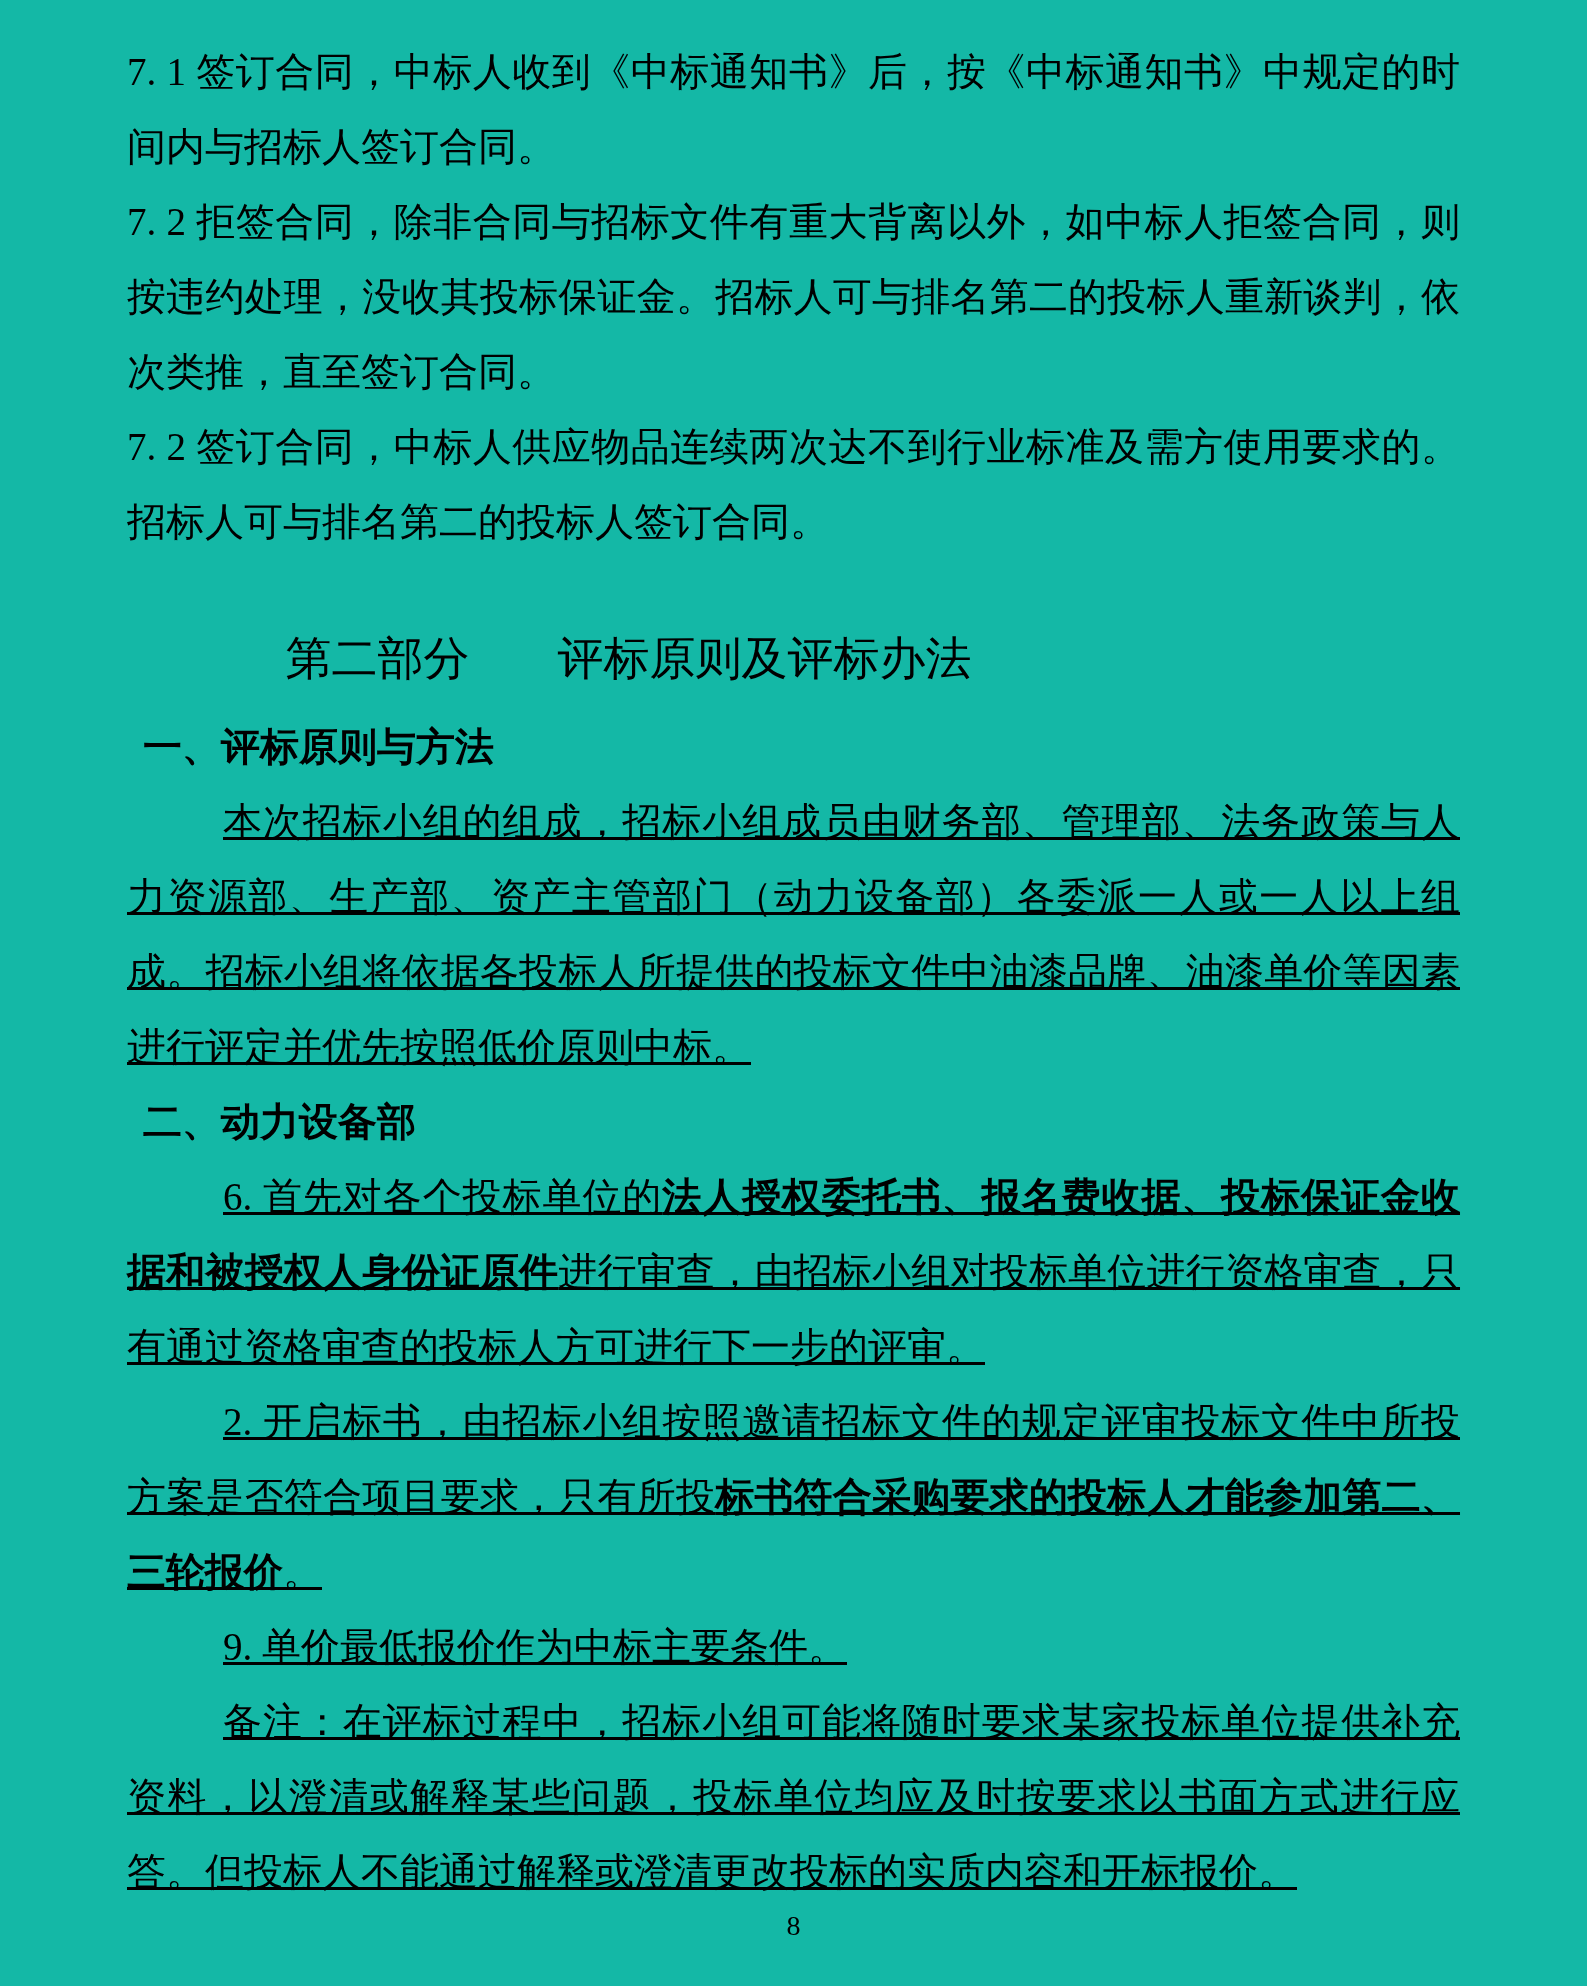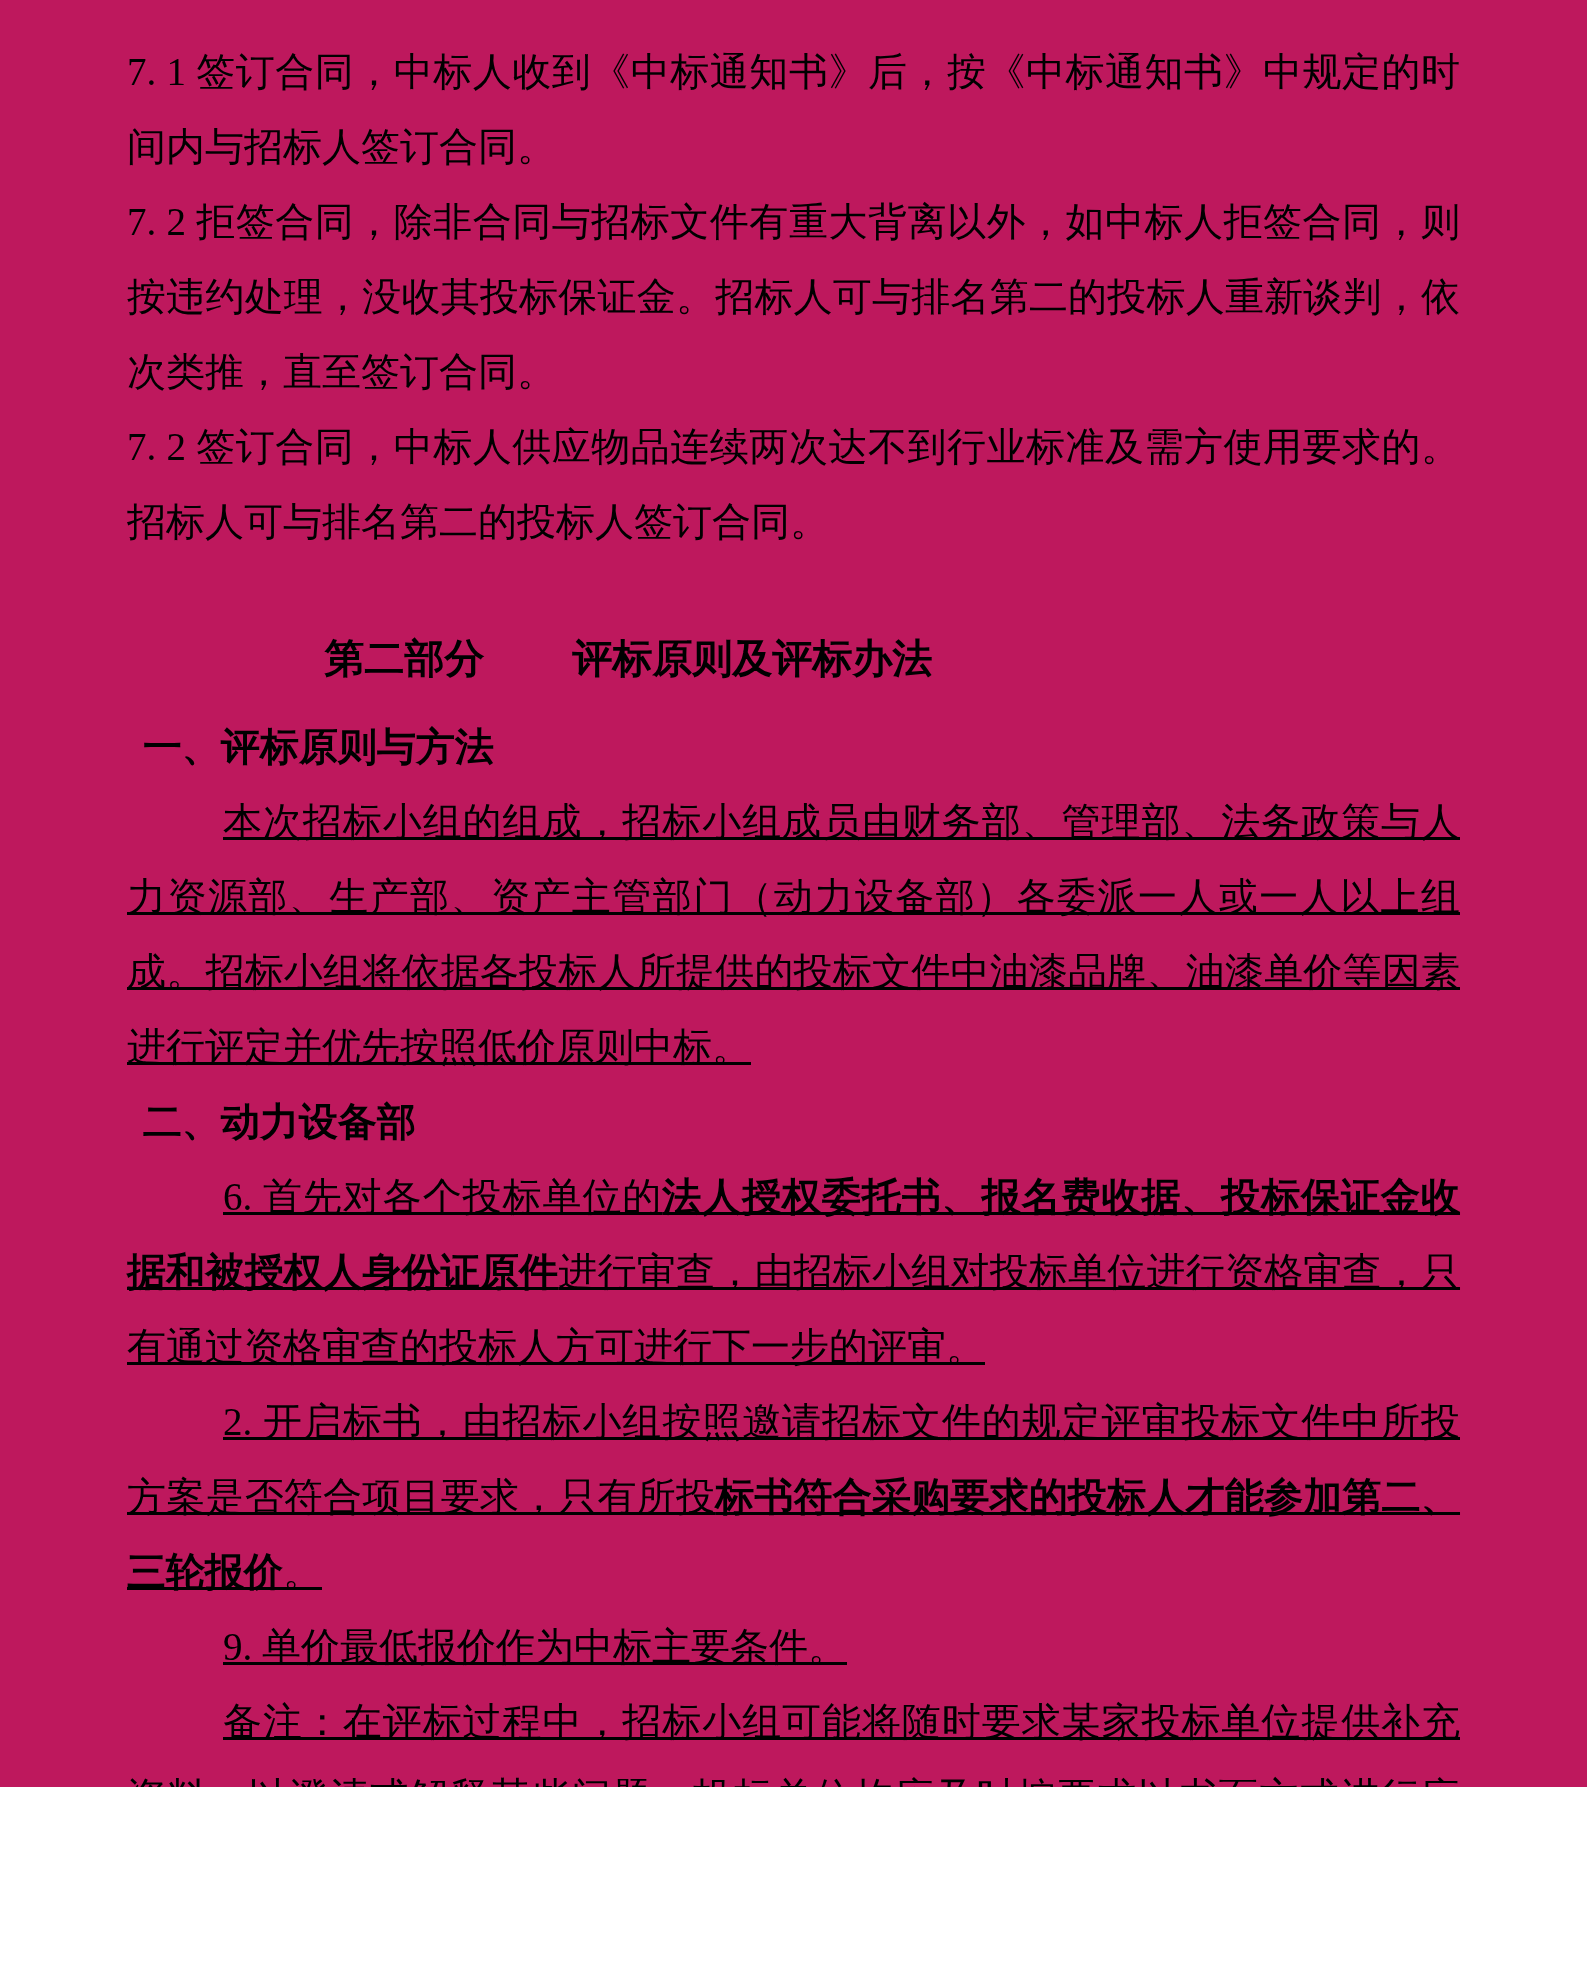--- a/index.html
+++ b/index.html
@@ -5,22 +5,22 @@
   * { box-sizing: border-box; }
   html, body { margin: 0; padding: 0; }
   body {
     width: 1587px;
     background: #ffffff;
     font-family: "Liberation Serif", serif;
   }
   .page {
     position: relative;
     width: 1587px;
-    height: 1787px;
-    background: #be185d;
+    height: 1986px;
+    background: #14b8a6;
     color: #000000;
     overflow: hidden;
   }
   .content {
     padding: 34px 127px 0 127px;
   }
   .body-text {
     margin: 0;
     font-size: 39px;
     line-height: 75px;
@@ -28,23 +28,23 @@
     text-align: justify;
     text-justify: inter-character;
     color: #000000;
   }
   .indent { text-indent: 96px; text-decoration: underline; }
   .heading2 { font-weight: 700; margin-left: 16px; }
   .bold { font-weight: 700; }
   .part-title {
     margin: 50px 0 0 0;
     padding-right: 330px;
-    font-size: 40px;
+    font-size: 46px;
     line-height: 100px;
-    font-weight: 700;
+    font-weight: 400;
     text-align: center;
     white-space: nowrap;
   }
   .title-gap { margin-left: 88px; }
   .page-number {
     position: absolute;
     left: 0;
     right: 0;
     top: 1905px;
     text-align: center;

